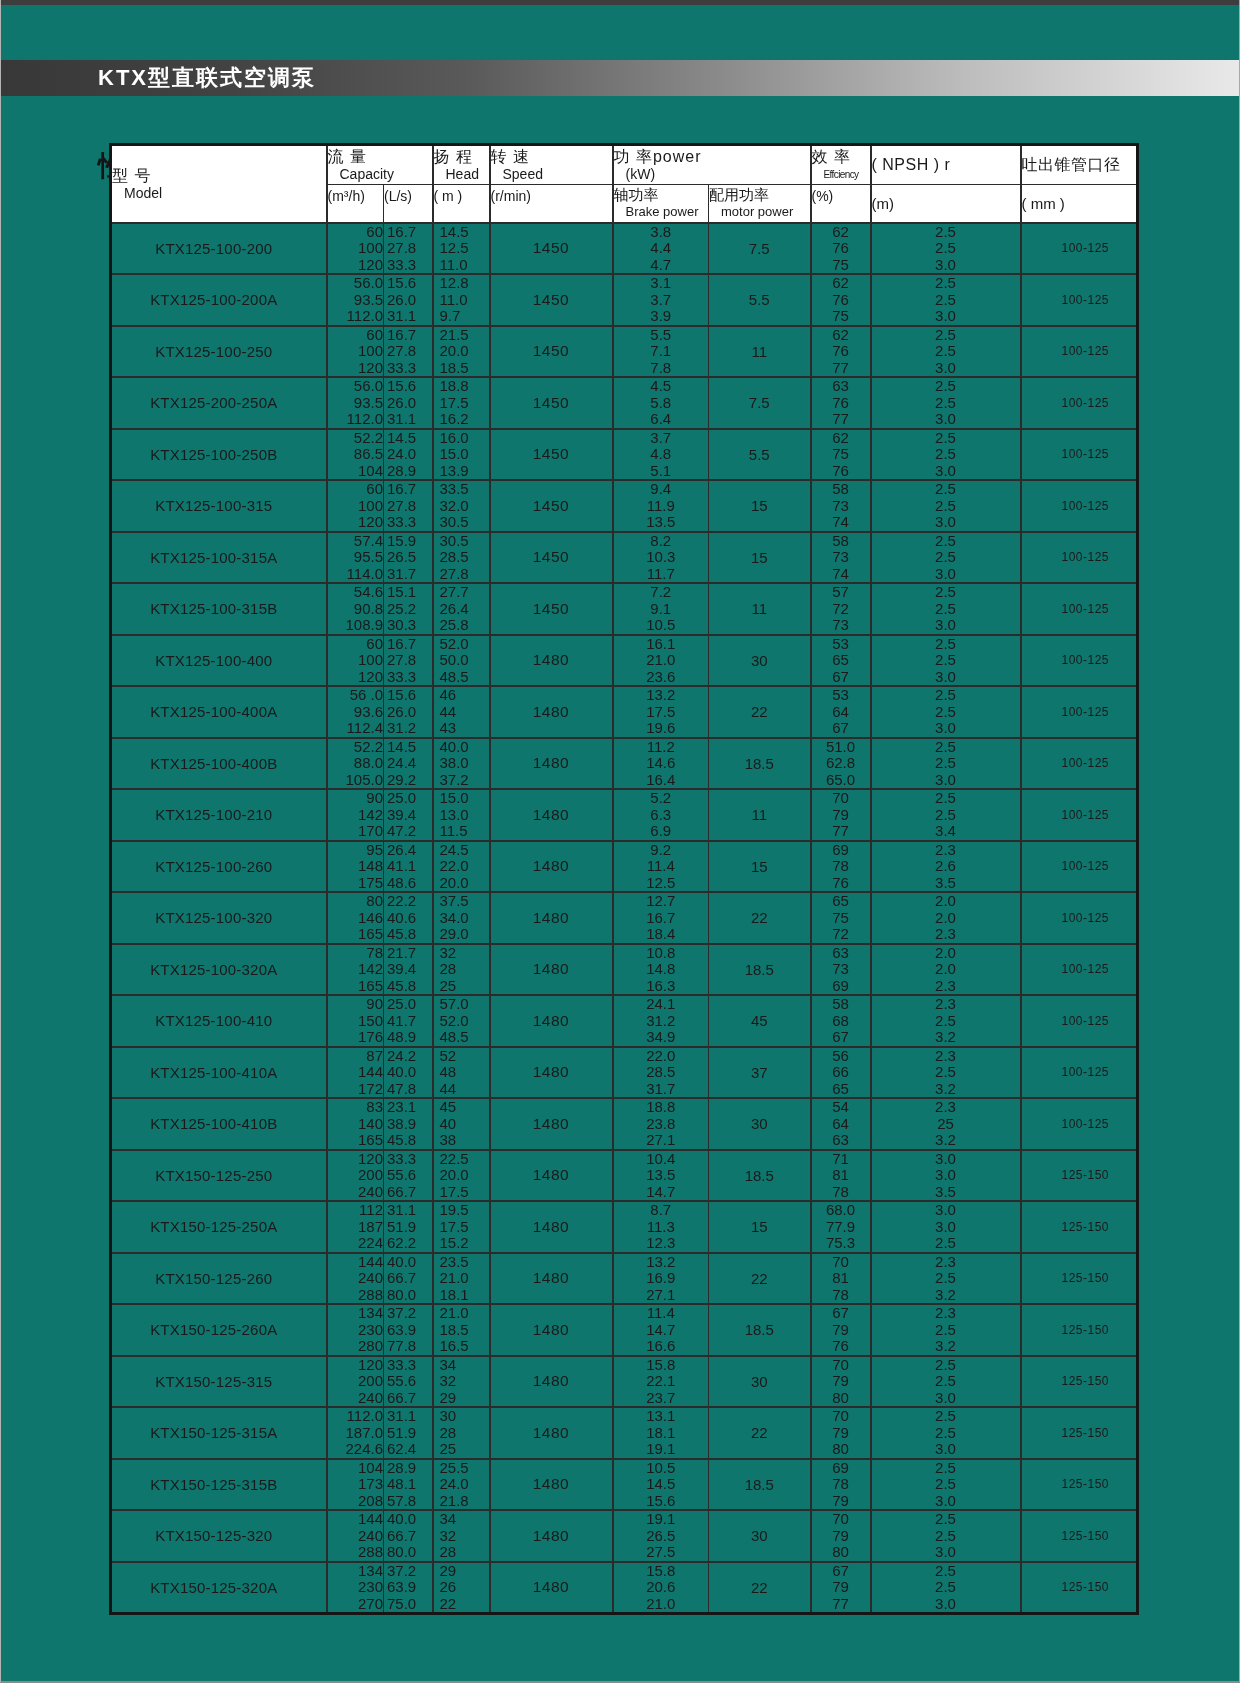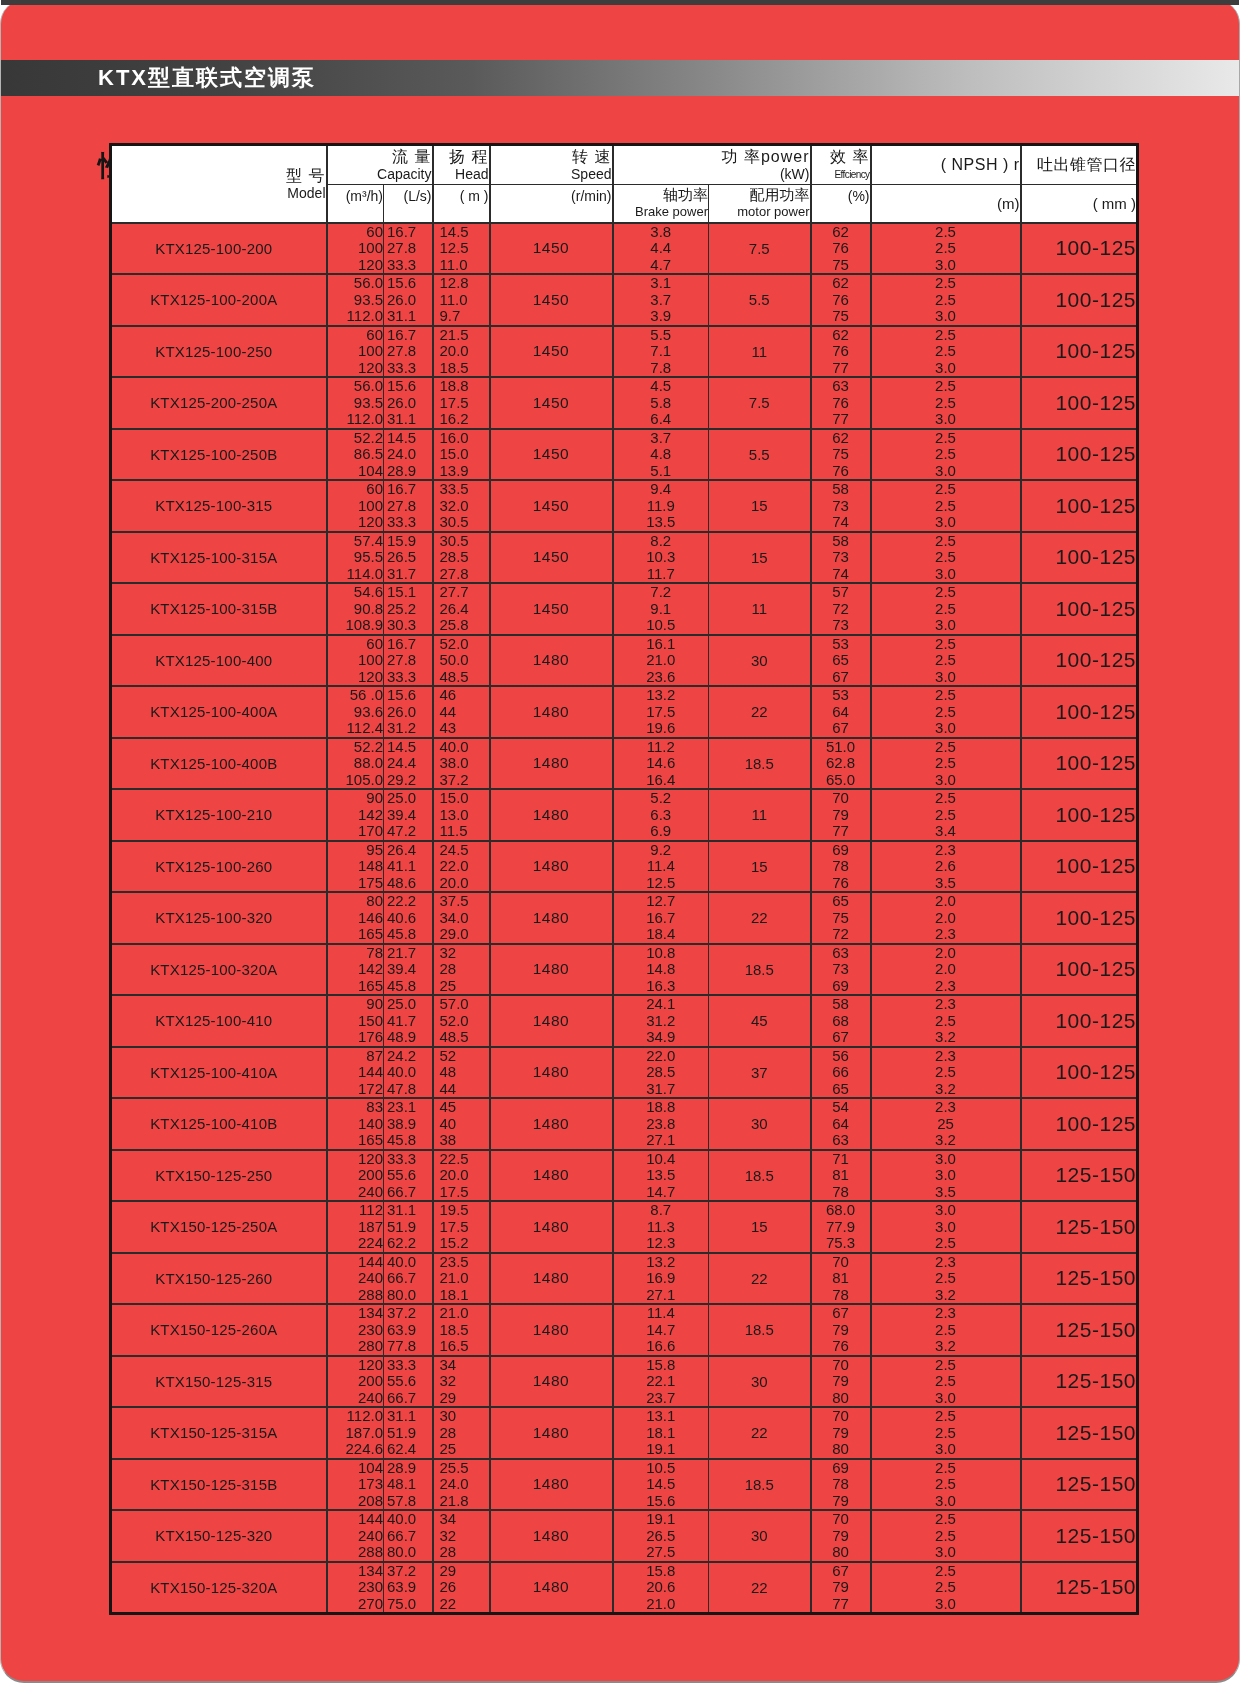--- a/index.html
+++ b/index.html
@@ -4,25 +4,24 @@
 <style>
   * { margin:0; padding:0; box-sizing:border-box; }
   html,body { background:#fff; }
   body {
     width:1240px; height:1683px;
     font-family:"Liberation Sans", sans-serif;
     color:#1a1a1a; position:relative; overflow:hidden;
   }
   .page {
     position:absolute; inset:0;
-    background:#ef4444;
+    background:#0f766e;
     border-left:1px solid #b5b5b5;
     border-right:1px solid #a8a8a8;
     border-bottom:2px solid #8a8a8a;
-    border-radius:24px;
   }
   .top-band {
     position:absolute; top:0; left:0; width:100%; height:5px;
     background:#3d3d3d;
   }
   .title-bar {
     position:absolute; top:60px; left:0; width:100%; height:36px;
     background:linear-gradient(to right,#383838 0%,#424242 18%,#5a5a5a 38%,#8a8a8a 58%,#bdbdbd 78%,#e9e9e9 100%);
   }
   .title-text {
@@ -33,45 +32,45 @@
   .section-title {
     position:absolute; top:99px; left:97px;
     font-size:28px; font-weight:600; color:#151515; letter-spacing:3px;margin-top:48px;
   }
   table.perf {
     position:absolute; top:143px; left:108px; width:1027px;
     border-collapse:collapse; table-layout:fixed;
     border:3px solid #151515;
   }
   th, td { border:2px solid #2b2b2b; color:#1a1a1a; }
-  thead th { font-weight:normal; text-align:right; vertical-align:middle; background:#fff; }
+  thead th { font-weight:normal; text-align:left; vertical-align:middle; background:#fff; }
   .h1 th { height:40px; }
   .h2 th { height:38px; border-top-width:1px; }
   .h1 .grp { border-bottom-width:1px; }
   .zh { font-size:16px; line-height:19px; letter-spacing:1px; }
-  .en { font-size:14px; line-height:17px; letter-spacing:0; }
+  .en { font-size:14px; line-height:17px; letter-spacing:0;margin-left:12px; }
   .h2 .zh { font-size:15px; line-height:18px; letter-spacing:0; }
   .h2 .en { font-size:13px; line-height:16px; }
   .c-eff .en { font-size:10px; letter-spacing:-0.6px; }
   .one { font-size:16px; letter-spacing:0.5px; }
   .u-top { vertical-align:top; padding-top:3px; font-size:14px; }
   .u-mid { vertical-align:middle; font-size:15px; }
   
   tbody td { vertical-align:middle; font-size:15px; }
   tbody .ln { height:16.5px; line-height:16.5px; white-space:pre; }
   td.td-model { text-align:center; font-size:15px; padding-right:10px; letter-spacing:0.2px; }
   td.td-m3h  { text-align:right; padding-left:4px; border-right-width:1px; vertical-align:top; }
   td.td-ls   { text-align:left; padding-left:3px; border-left-width:1px; vertical-align:top; }
   td.td-head { text-align:left; padding-left:6px; vertical-align:top; }
   td.td-speed{ text-align:center; font-size:15.5px; letter-spacing:0.5px; }
   td.td-brake{ text-align:center; border-right-width:1px; vertical-align:top; }
   td.td-motor{ text-align:center; border-left-width:1px; font-size:15px;margin-top:10px; }
   td.td-eff  { text-align:center; vertical-align:top; }
   td.td-npsh { text-align:center; vertical-align:top; }
-  td.td-outlet{ text-align:right; font-size:21px; letter-spacing:0.5px; }
+  td.td-outlet{ text-align:left; font-size:12px; letter-spacing:0.5px;padding-left:40px; }
 </style>
 </head>
 <body>
 
 <div class="page">
   <div class="top-band"></div>
 
   <div class="title-bar">
     <span class="title-text">KTX型直联式空调泵</span>
   </div>

